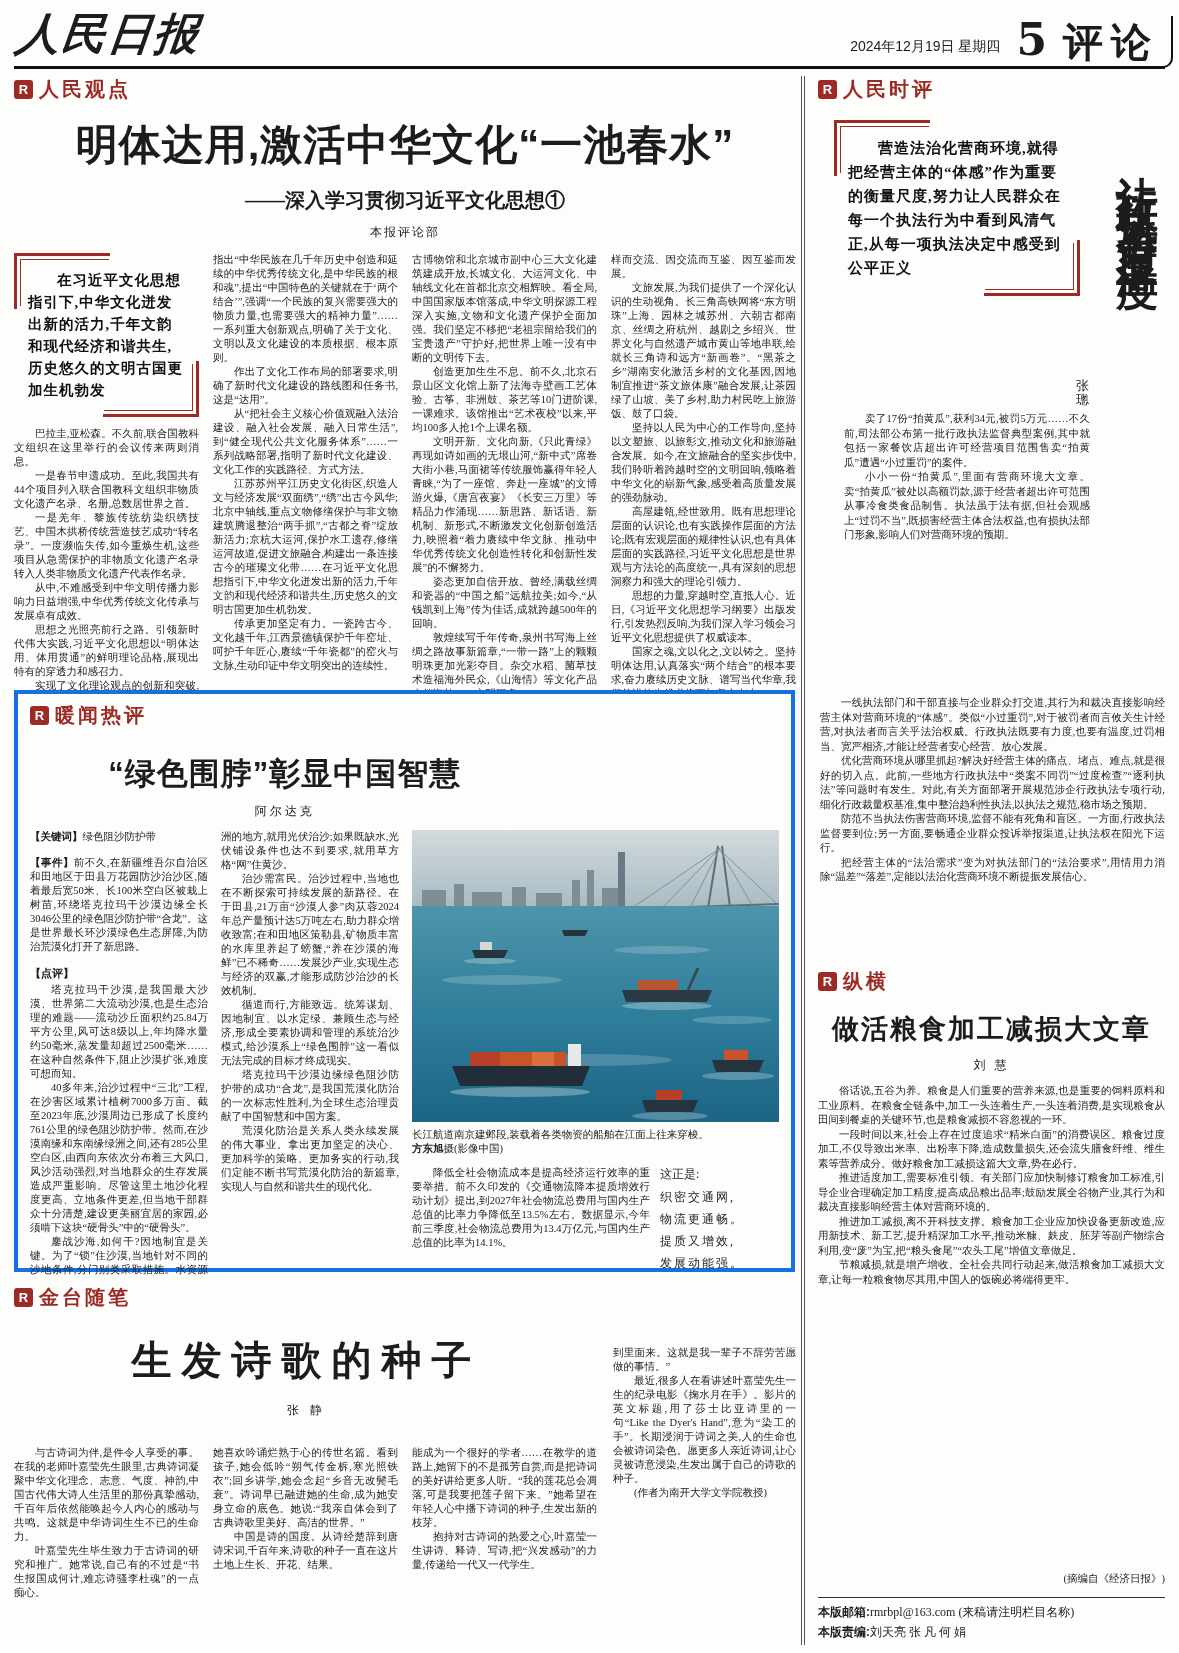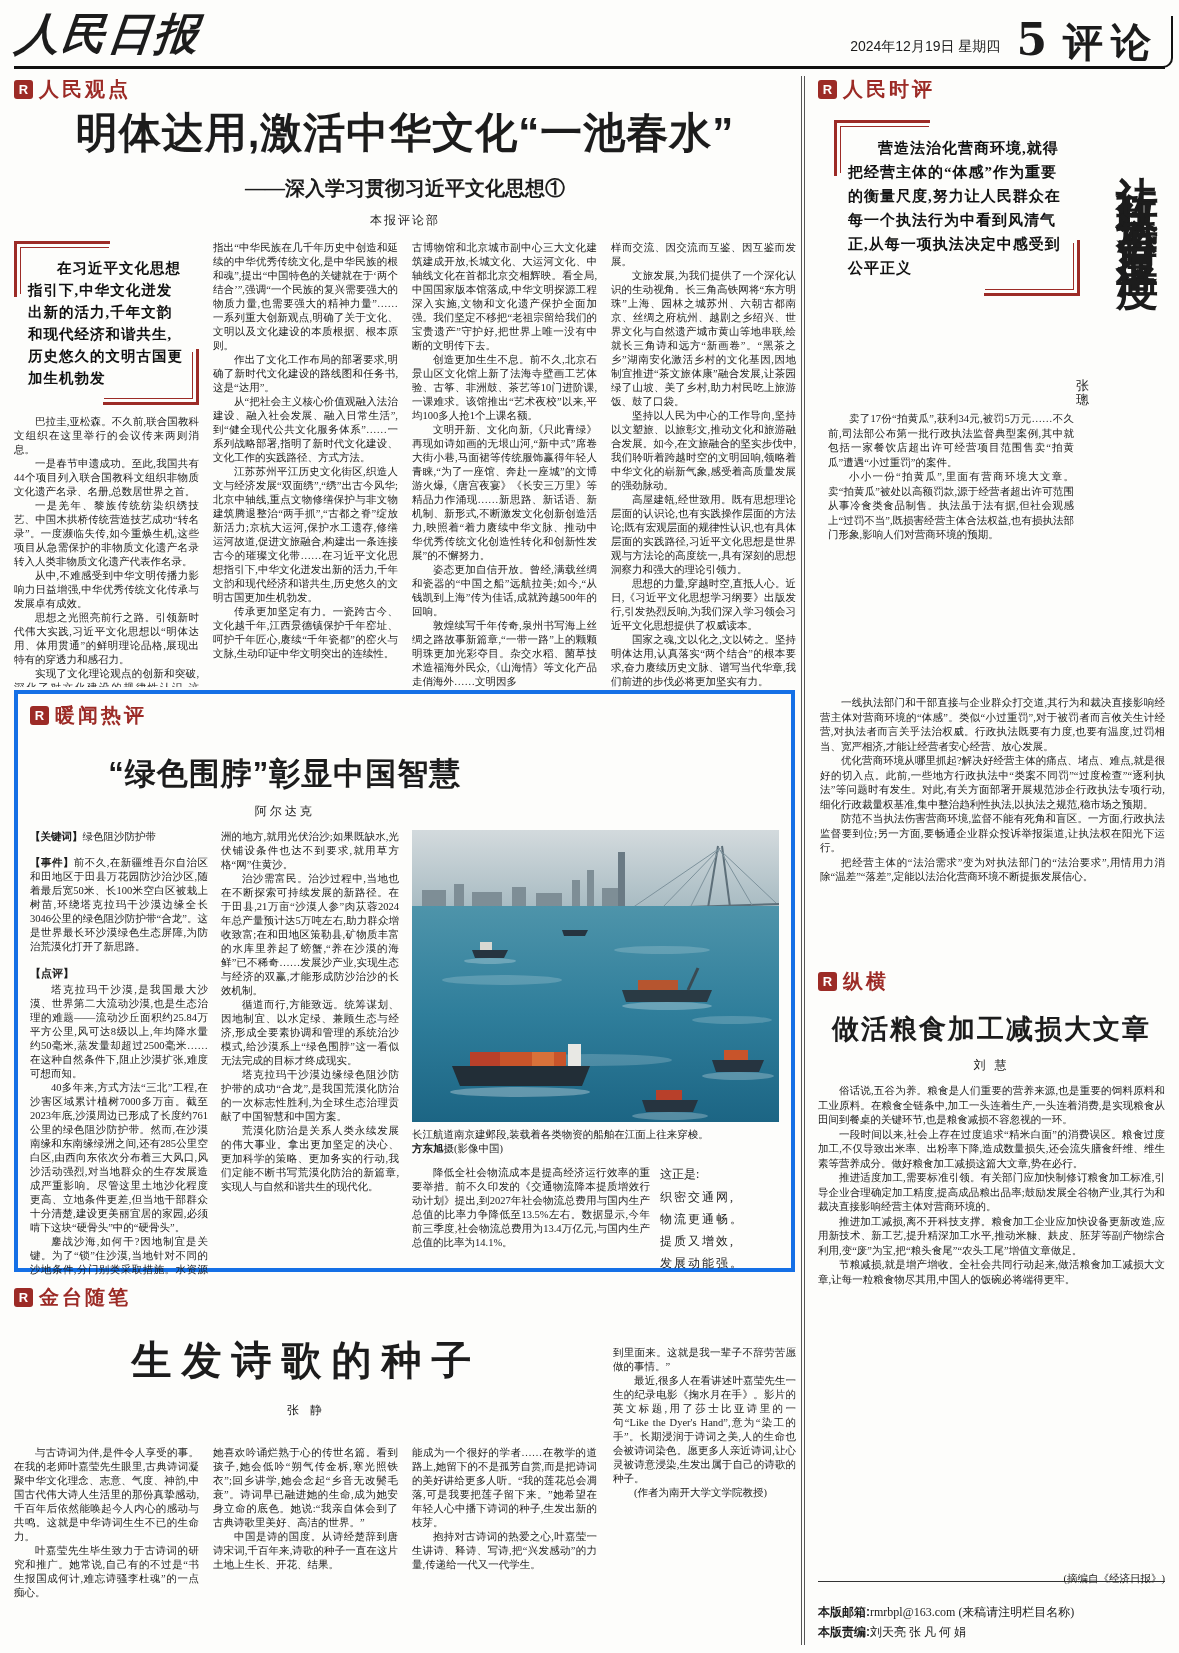--- a/index.html
+++ b/index.html
@@ -37,21 +37,21 @@
   .corner { position:absolute; width:96px; height:56px; }
   .c-tl { left:0; top:0; border-left:3px solid #9c2b26; border-top:3px solid #9c2b26; }
   .c-tl::after { content:""; position:absolute; left:3px; top:3px; width:88px; height:46px;
                  border-left:1px solid #9c2b26; border-top:1px solid #9c2b26; }
   .c-br { right:0; bottom:0; border-right:3px solid #9c2b26; border-bottom:3px solid #9c2b26; }
   .c-br::after { content:""; position:absolute; right:3px; bottom:3px; width:88px; height:46px;
                  border-right:1px solid #9c2b26; border-bottom:1px solid #9c2b26; }
 
   
   .opinion { position:absolute; left:14px; top:76px; width:782px; height:608px; }
-  .op-headline { margin-top:2px; text-align:center; font-family:"Liberation Sans",sans-serif;
+  .op-headline { margin-top:14px; text-align:center; font-family:"Liberation Sans",sans-serif;
                  font-weight:900; font-size:42px; letter-spacing:1px; }
   .op-subtitle { margin-top:14px; text-align:center; font-size:20px; font-weight:bold; }
   .op-byline { margin-top:10px; text-align:center; font-size:12px; letter-spacing:2px; }
   .op-cols { display:flex; gap:14px; margin-top:12px; height:446px; overflow:hidden; }
   .op-col { width:185px; overflow:hidden; }
   .op-quote { margin-bottom:10px; }
   .op-quote .qtext { font-size:14.5px; line-height:22px; letter-spacing:1px; text-indent:2em; }
 
   
   .nuanwen { position:absolute; left:14px; top:690px; width:781px; height:582px;
@@ -91,34 +91,34 @@
                border-left:1px solid #555; border-right:1px solid #555; }
   .right-col { position:absolute; left:818px; top:76px; width:347px; height:1572px; }
 
   .pc-quote { position:absolute; left:16px; top:44px; width:246px; }
   .pc-quote .qtext { font-size:15px; line-height:24px; letter-spacing:1px; text-indent:2em; }
   .pc-vtitle { position:absolute; right:0; top:66px; height:560px; writing-mode:vertical-rl;
                text-orientation:upright; font-family:"Liberation Sans",sans-serif; font-weight:900;
                font-size:42px; letter-spacing:9px; }
   .pc-author { position:absolute; right:74px; top:292px; writing-mode:vertical-rl; text-orientation:upright;
                font-size:13px; letter-spacing:14px; }
-  .pc-body-narrow { position:absolute; left:10px; top:336px; width:246px; height:274px; overflow:hidden; }
+  .pc-body-narrow { position:absolute; left:26px; top:336px; width:246px; height:274px; overflow:hidden; }
   .pc-body-narrow p, .pc-body-wide p { font-size:10.5px; line-height:14.5px; }
   .pc-body-wide { position:absolute; left:2px; top:620px; width:345px; height:262px; overflow:hidden; }
 
   .zongheng { position:absolute; left:0; top:892px; width:347px; }
   .zh-title { margin-top:16px; text-align:center; font-family:"Liberation Sans",sans-serif;
               font-weight:bold; font-size:27px; letter-spacing:2px; }
   .zh-author { margin-top:10px; text-align:center; font-size:12px; letter-spacing:3px; }
   .zh-body { margin-top:10px; height:486px; overflow:hidden; }
   .zh-body p { font-size:10.5px; line-height:14.5px; }
   .zh-credit { text-align:right; font-size:10.5px; margin-top:2px; }
 
   .pfooter { position:absolute; left:0; bottom:6px; width:347px; border-top:1px solid #333;
-             padding-top:20px; font-size:12px; line-height:20px; }
+             padding-top:4px; font-size:12px; line-height:20px; }
   .pfooter b { font-family:"Liberation Sans",sans-serif; }
 </style>
 </head>
 <body>
 
 <div class="page">
 
   <div class="header">
     <div class="masthead">人民日报</div>
     <div class="header-bracket"></div>
@@ -188,21 +188,21 @@
       <div class="nw-title">“绿色围脖”彰显中国智慧</div>
       <div class="nw-author">阿尔达克</div>
     </div>
     <div class="nw-body">
       <div class="nw-c">
         <p class="nw-kw"><span class="nw-label">【关键词】</span><span>绿色阻沙防护带</span></p>
         <p class="nw-event"><span class="nw-label">【事件】</span><span>前不久,在新疆维吾尔自治区和田地区于田县万花园防沙治沙区,随着最后宽50米、长100米空白区被栽上树苗,环绕塔克拉玛干沙漠边缘全长3046公里的绿色阻沙防护带“合龙”。这是世界最长环沙漠绿色生态屏障,为防治荒漠化打开了新思路。</span></p>
         <p class="nw-comment-label">【点评】</p>
         <div class="paras">
             <p>塔克拉玛干沙漠,是我国最大沙漠、世界第二大流动沙漠,也是生态治理的难题——流动沙丘面积约25.84万平方公里,风可达8级以上,年均降水量约50毫米,蒸发量却超过2500毫米……在这种自然条件下,阻止沙漠扩张,难度可想而知。</p>
-            <p>40多年来,方式方法“三北”工程,在沙害区域累计植树7000多万亩。截至2023年底,沙漠周边已形成了长度约761公里的绿色阻沙防护带。然而,在沙漠南缘和东南缘绿洲之间,还有285公里空白区,由西向东依次分布着三大风口,风沙活动强烈,对当地群众的生存发展造成严重影响。尽管这里土地沙化程度更高、立地条件更差,但当地干部群众十分清楚,建设更美丽宜居的家园,必须啃下这块“硬骨头”中的“硬骨头”。</p>
+            <p>40多年来,治沙过程中“三北”工程,在沙害区域累计植树7000多万亩。截至2023年底,沙漠周边已形成了长度约761公里的绿色阻沙防护带。然而,在沙漠南缘和东南缘绿洲之间,还有285公里空白区,由西向东依次分布着三大风口,风沙活动强烈,对当地群众的生存发展造成严重影响。尽管这里土地沙化程度更高、立地条件更差,但当地干部群众十分清楚,建设更美丽宜居的家园,必须啃下这块“硬骨头”中的“硬骨头”。</p>
             <p>鏖战沙海,如何干?因地制宜是关键。为了“锁”住沙漠,当地针对不同的沙地条件,分门别类采取措施。水资源条件好的地方,种上耐旱的植物;缺水并远离绿</p>
           </div>
       </div>
       <div class="nw-c paras no-first-indent">
           <p>洲的地方,就用光伏治沙;如果既缺水,光伏铺设条件也达不到要求,就用草方格“网”住黄沙。</p>
           <p>治沙需富民。治沙过程中,当地也在不断探索可持续发展的新路径。在于田县,21万亩“沙漠人参”肉苁蓉2024年总产量预计达5万吨左右,助力群众增收致富;在和田地区策勒县,矿物质丰富的水库里养起了螃蟹,“养在沙漠的海鲜”已不稀奇……发展沙产业,实现生态与经济的双赢,才能形成防沙治沙的长效机制。</p>
           <p>循道而行,方能致远。统筹谋划、因地制宜、以水定绿、兼顾生态与经济,形成全要素协调和管理的系统治沙模式,给沙漠系上“绿色围脖”这一看似无法完成的目标才终成现实。</p>
           <p>塔克拉玛干沙漠边缘绿色阻沙防护带的成功“合龙”,是我国荒漠化防治的一次标志性胜利,为全球生态治理贡献了中国智慧和中国方案。</p>
           <p>荒漠化防治是关系人类永续发展的伟大事业。拿出更加坚定的决心、更加科学的策略、更加务实的行动,我们定能不断书写荒漠化防治的新篇章,实现人与自然和谐共生的现代化。</p>
         </div>

